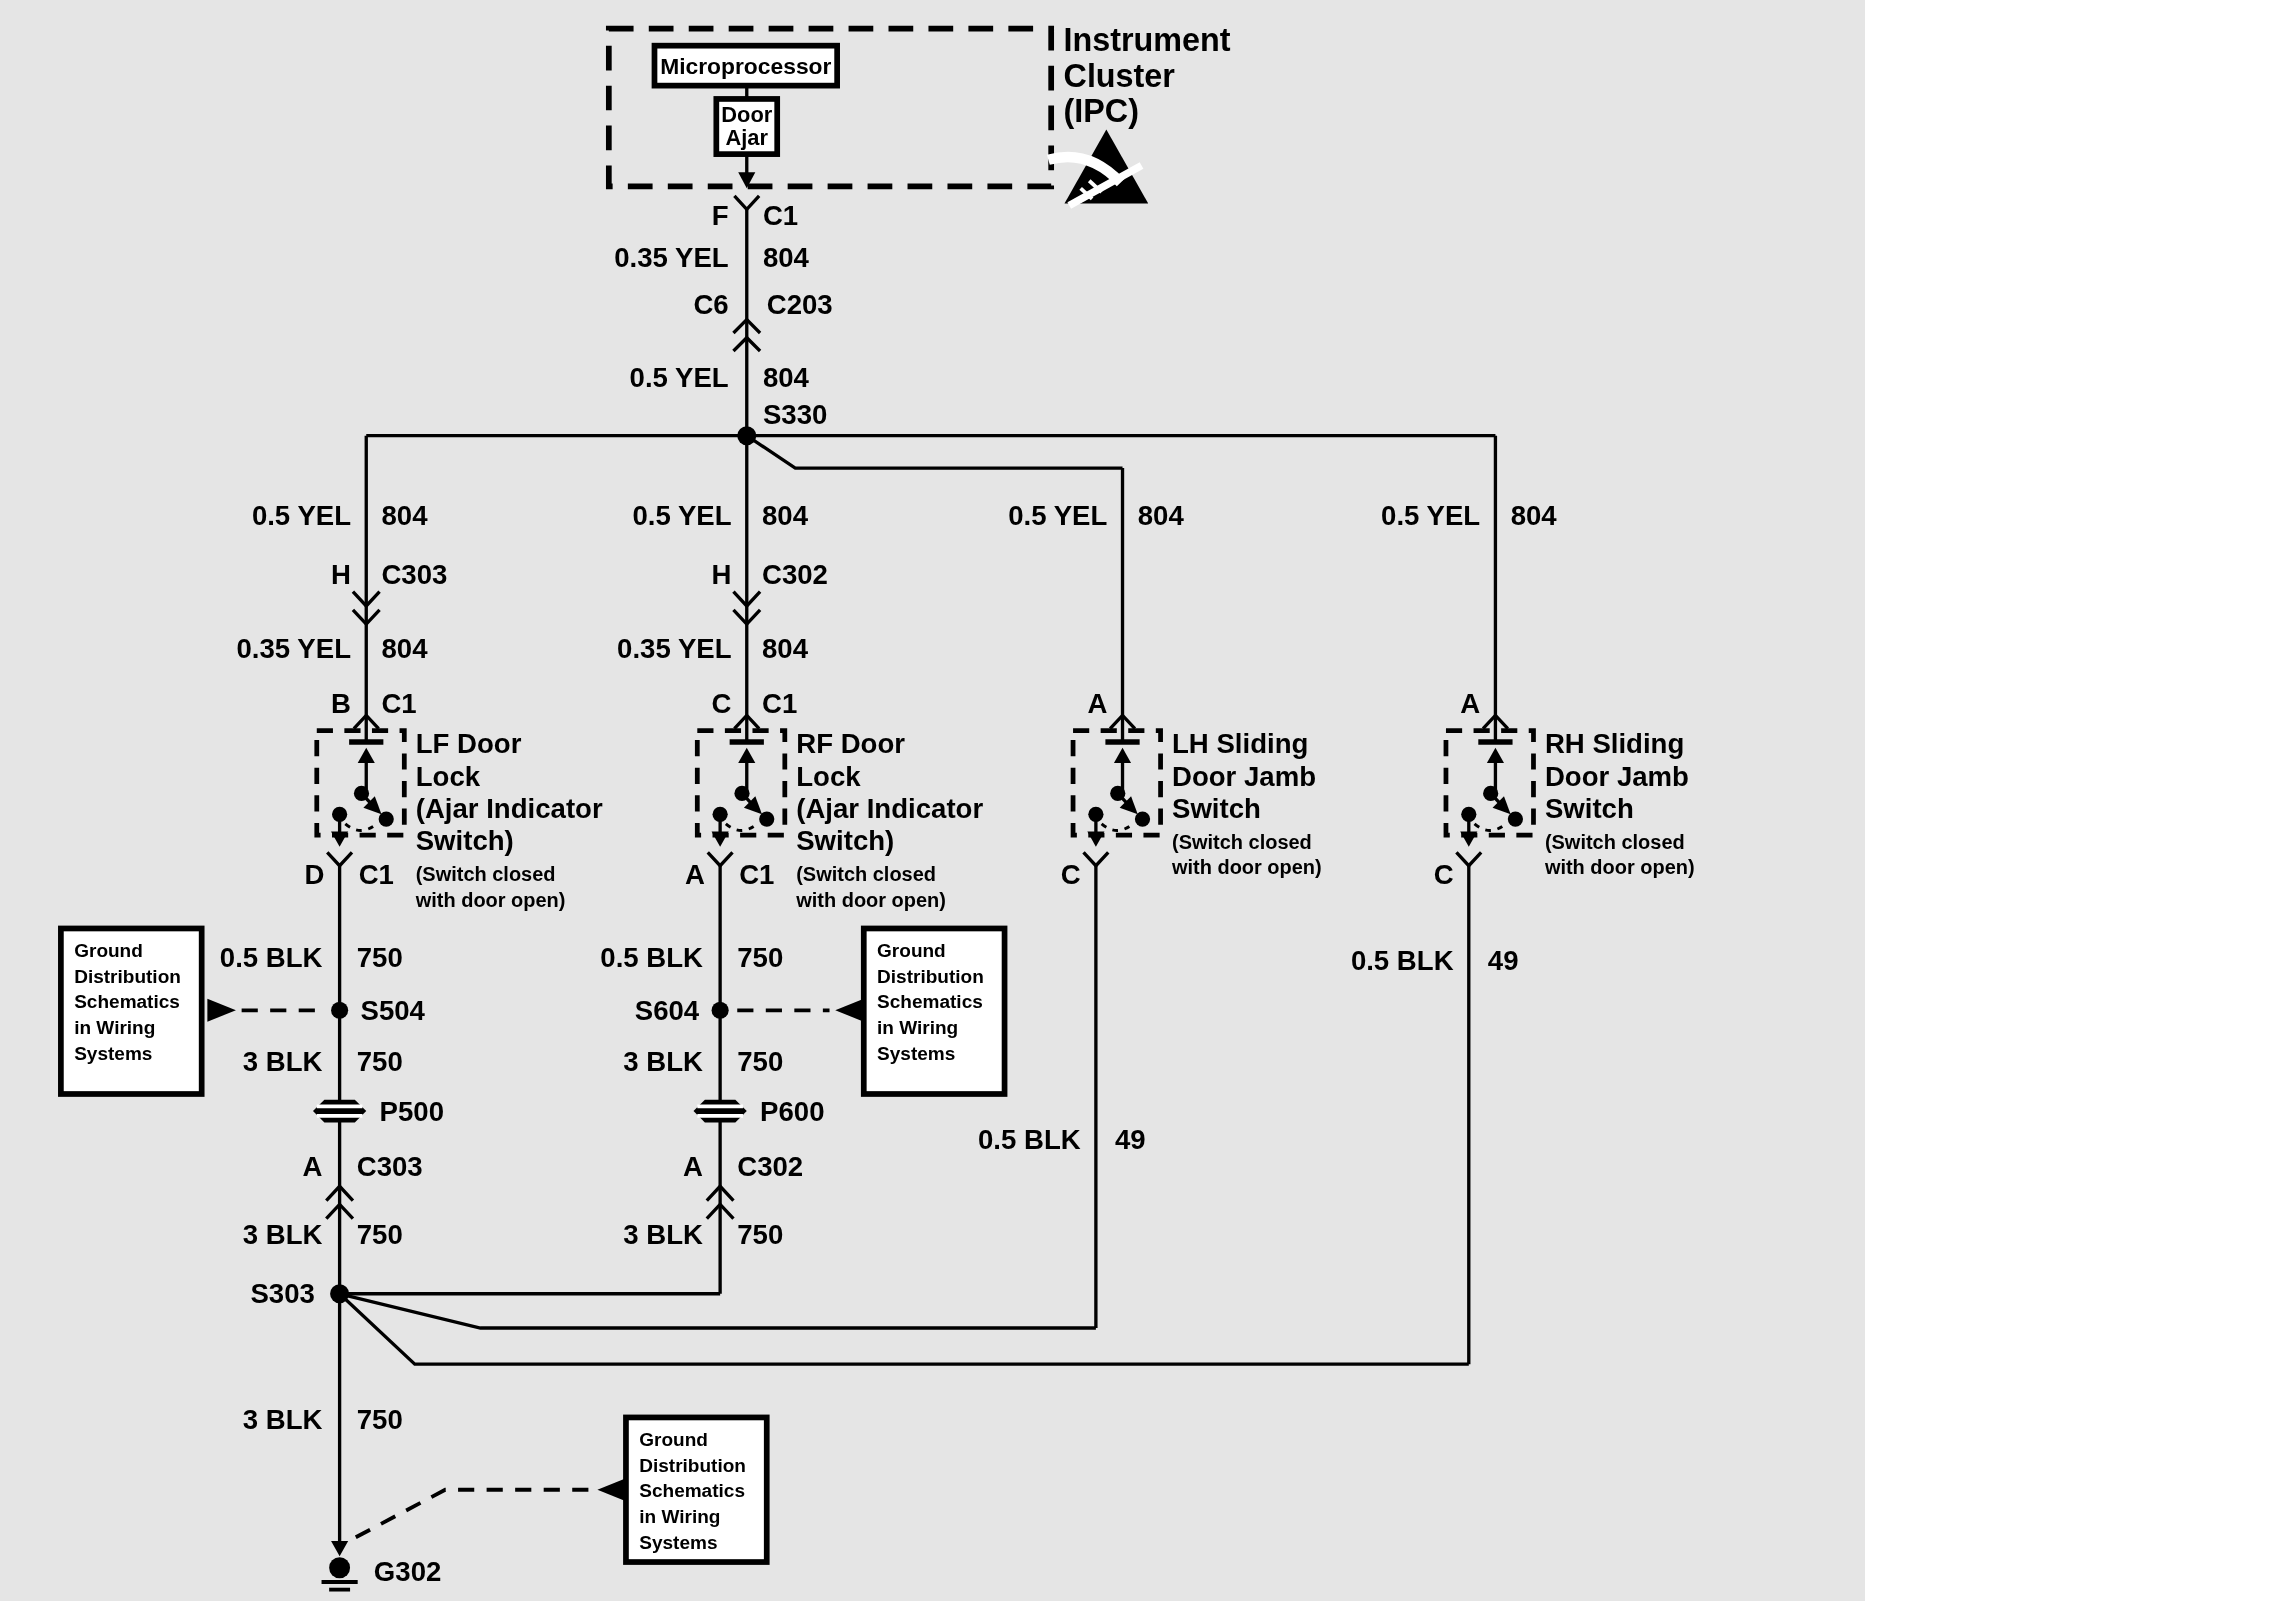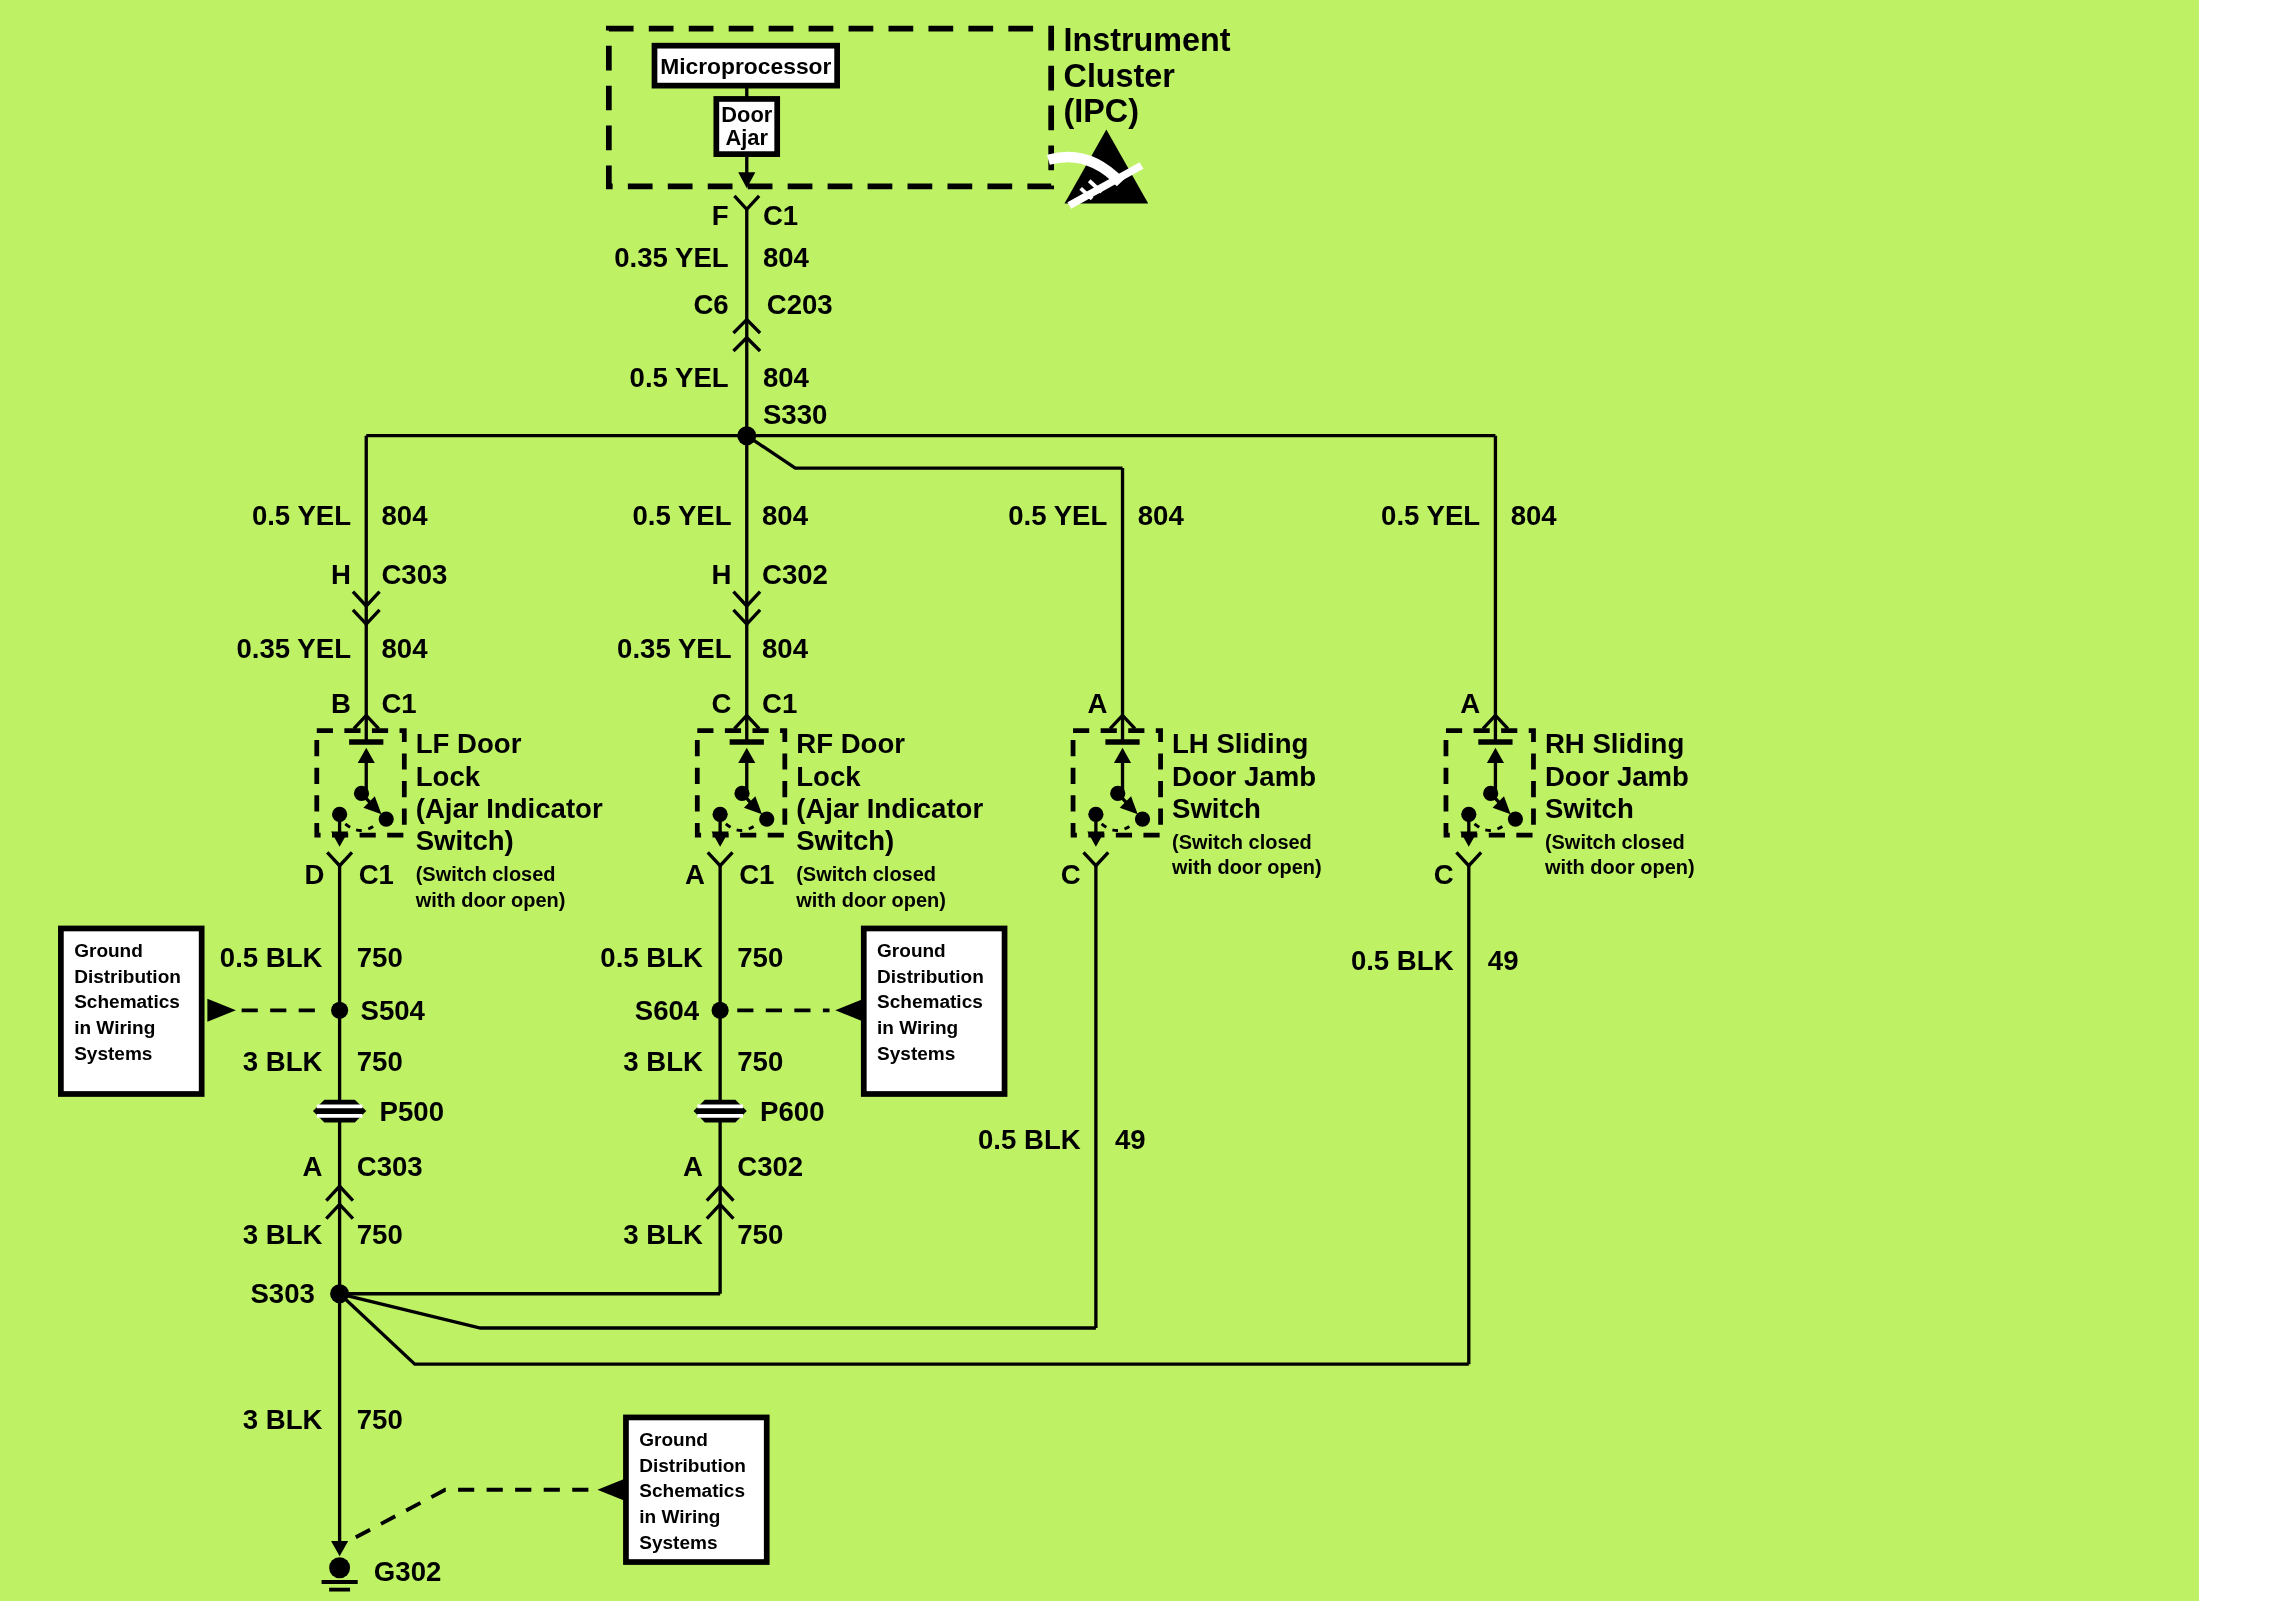--- a/index.html
+++ b/index.html
@@ -1,16 +1,16 @@
 <!DOCTYPE html>
 <html style="font-size:15px"><head>
 <meta charset="utf-8">
 <style>
   html,body{margin:0;padding:0;background:#fff;}
-  .page{position:relative;width:2199px;height:1602px;background:#bef264;overflow:hidden;}
+  .page{position:relative;width:1865px;height:1602px;background:#e5e5e5;overflow:hidden;}
   svg{position:absolute;left:0;top:0;}
   text{font-family:"Liberation Sans",sans-serif;fill:#000;}
   .t34{font-size:34px;font-weight:bold;}
   .t29{font-size:29px;font-weight:bold;}
   .t24{font-size:24px;font-weight:bold;}
   .t23{font-size:23px;font-weight:bold;}
   .t21{font-size:21px;font-weight:bold;}
   .t20{font-size:20px;font-weight:bold;}
   .end{text-anchor:end;}
   .mid{text-anchor:middle;}

